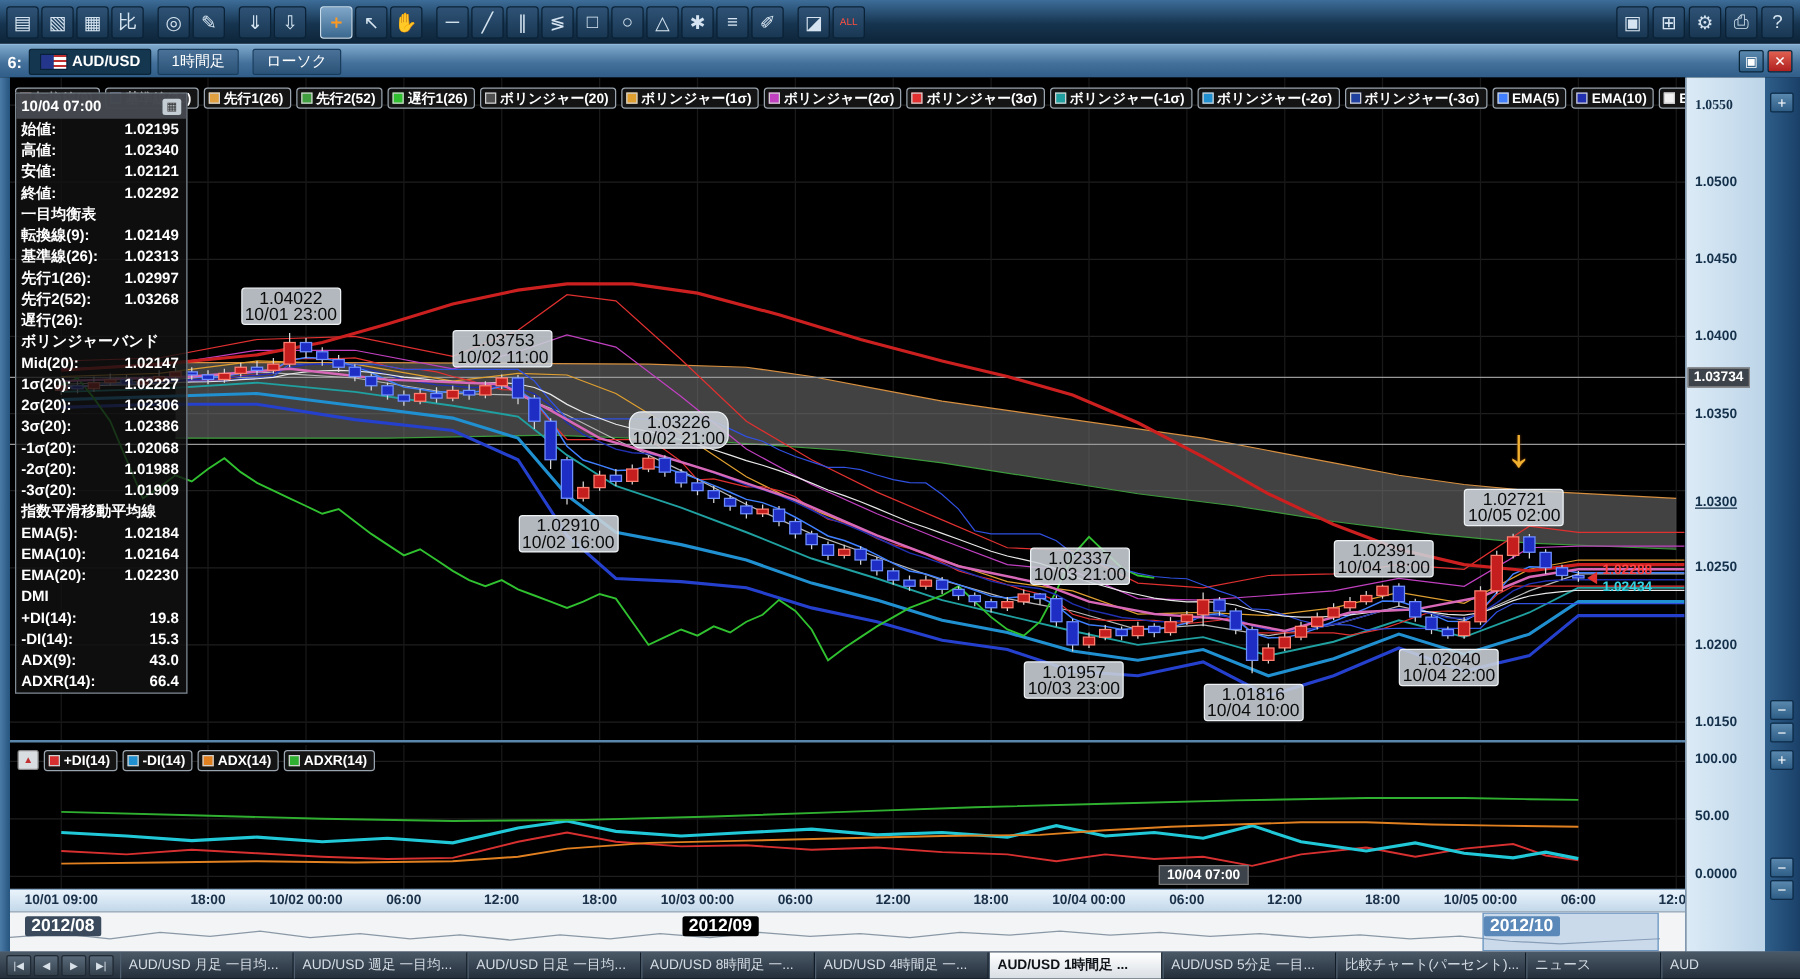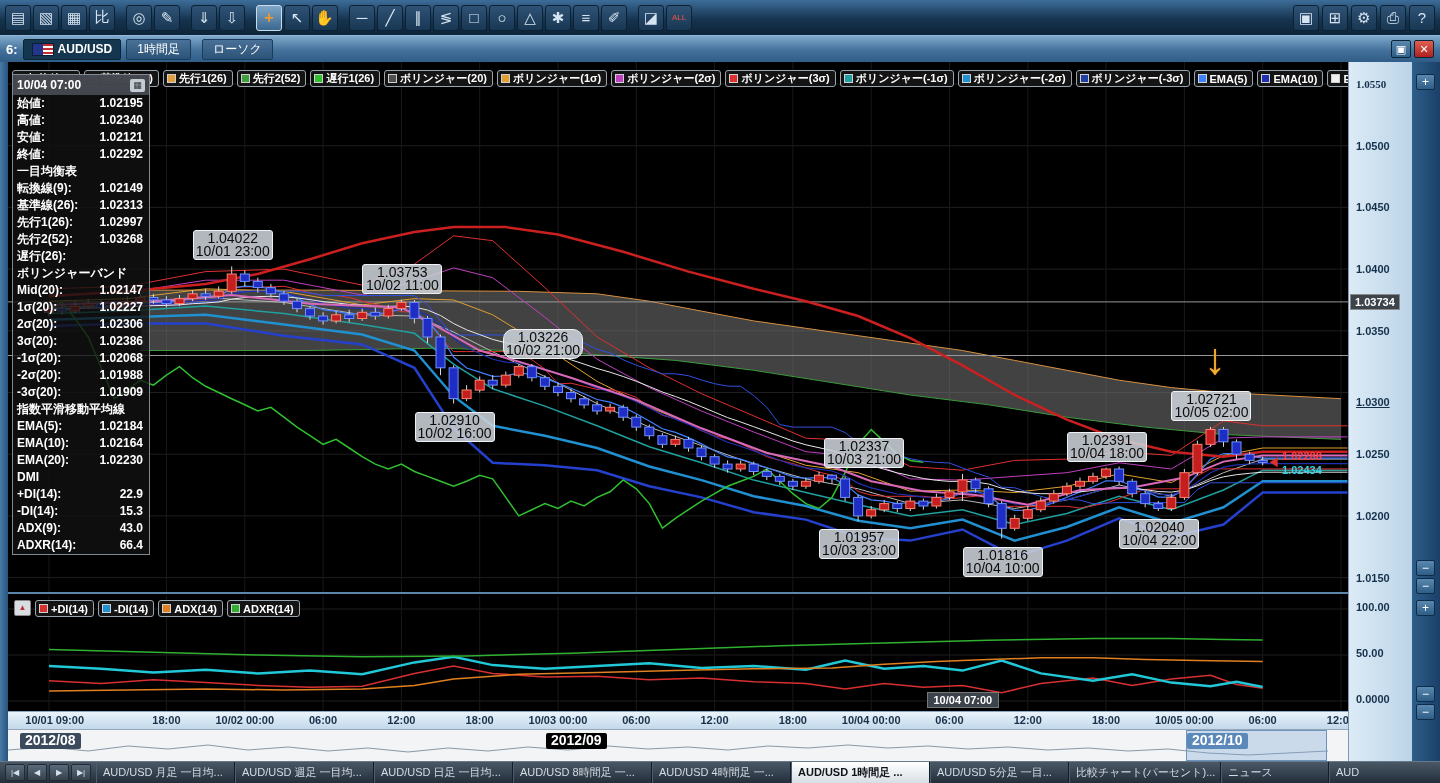--- a/index.html
+++ b/index.html
@@ -566,21 +566,21 @@
                 <span>EMA(10):</span>
                 <span>1.02164</span>
               </div>
               <div class="ip-row">
                 <span>EMA(20):</span>
                 <span>1.02230</span>
               </div>
               <div class="ip-section">DMI</div>
               <div class="ip-row">
                 <span>+DI(14):</span>
-                <span>22.9</span>
+                <span>19.8</span>
               </div>
               <div class="ip-row">
                 <span>-DI(14):</span>
                 <span>15.3</span>
               </div>
               <div class="ip-row">
                 <span>ADX(9):</span>
                 <span>43.0</span>
               </div>
               <div class="ip-row">
@@ -682,21 +682,21 @@
             </button>
             <button class="leg-btn">
               <span class="swatch" style="background: rgb(48, 176, 48);"></span>
               <span>ADXR(14)</span>
             </button>
           </div>
         <div class="dmi-cursor-label" style="left: 918.5px;">10/04 07:00</div>
       </div>
 
       <div id="time-axis" class="time-axis">
-          <span class="ta-label" style="left: 6px; text-align: right;">10/01 09:00</span>
+          <span class="ta-label" style="left: 6px;">10/01 09:00</span>
           <span class="ta-label" style="left: 123.45px;">18:00</span>
           <span class="ta-label" style="left: 201.75px;">10/02 00:00</span>
           <span class="ta-label" style="left: 280.05px;">06:00</span>
           <span class="ta-label" style="left: 358.35px;">12:00</span>
           <span class="ta-label" style="left: 436.65px;">18:00</span>
           <span class="ta-label" style="left: 514.95px;">10/03 00:00</span>
           <span class="ta-label" style="left: 593.25px;">06:00</span>
           <span class="ta-label" style="left: 671.55px;">12:00</span>
           <span class="ta-label" style="left: 749.85px;">18:00</span>
           <span class="ta-label" style="left: 828.15px;">10/04 00:00</span>

